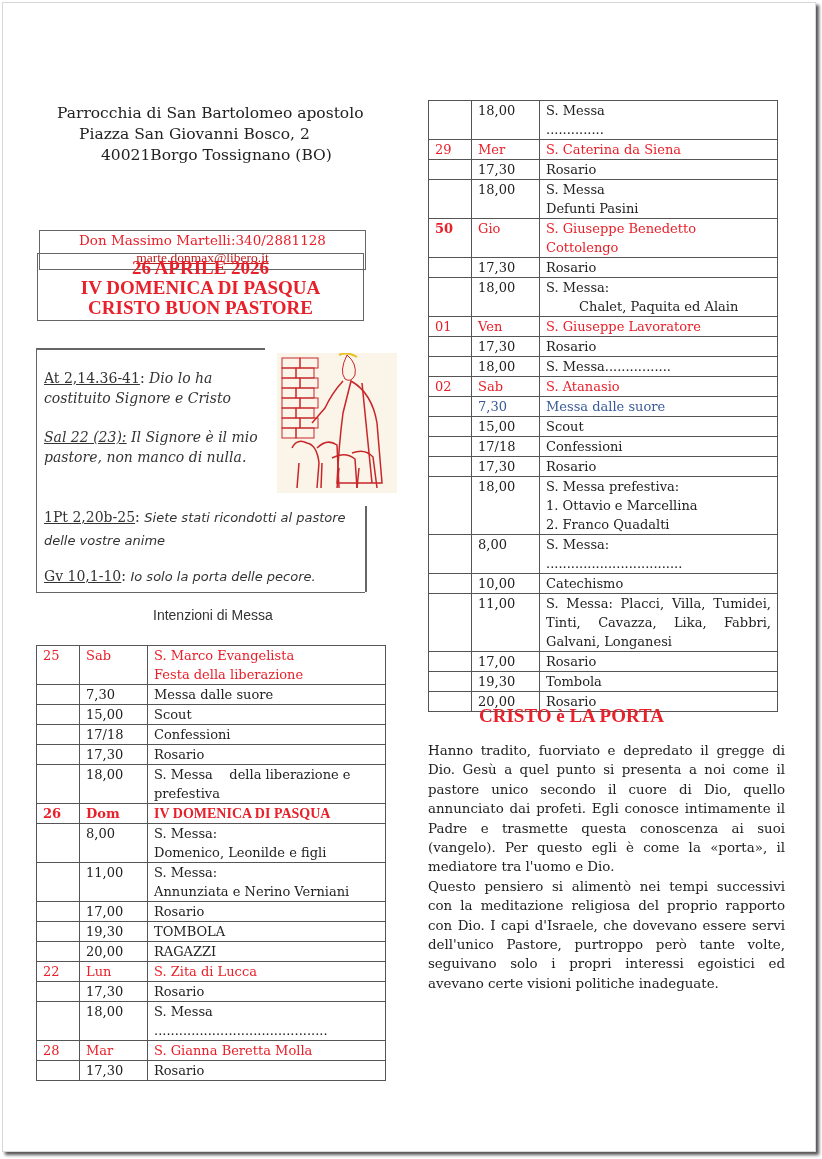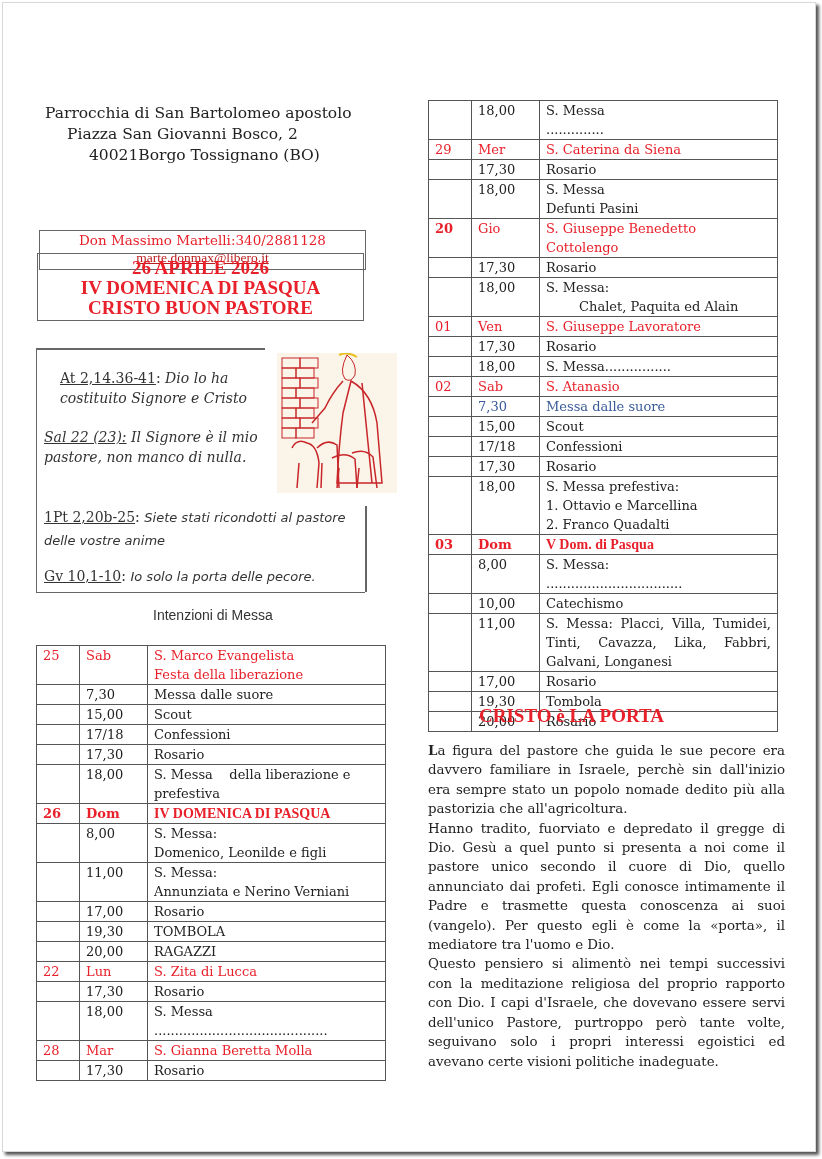--- a/index.html
+++ b/index.html
@@ -6,21 +6,21 @@
   body { width: 822px; height: 1159px; position: relative; overflow: hidden; font-family: "DejaVu Serif", serif; }
   .page {
     position: absolute; left: 2px; top: 2px; width: 812px; height: 1148px;
     background: #fff; border: 1px solid #d8d8d8;
     box-shadow: 3px 3px 3px #555;
   }
   .red { color: #e8202a; }
   .blue { color: #3a5a9a; }
 
   
-  .hdr { position: absolute; left: 40px; top: 100px; width: 360px; font-family: "DejaVu Serif", serif; font-size: 15.5px; color: #222; line-height: 21px; }
+  .hdr { position: absolute; left: 52px; top: 100px; width: 360px; font-family: "DejaVu Serif", serif; font-size: 15.5px; color: #222; line-height: 21px; }
   .hdr .l1 { padding-left: 2px; }
   .hdr .l2 { padding-left: 24px; }
   .hdr .l3 { padding-left: 46px; }
   .hdr .l4 { padding-left: 91px; }
   .contact { position: absolute; left: 36px; top: 186px; width: 325px; height: 38px; border: 1.5px solid #666; text-align: center; font-family: "DejaVu Serif", serif; font-size: 13.5px; line-height: 18px; margin-top: 41px; }
   .contact .mail { color: #b91c1c; text-decoration: underline; font-family: Liberation Serif, serif; }
 
   .title-box { position: absolute; left: 34px; top: 250px; width: 327px; height: 68px; border: 1.5px solid #666; text-align: center; font-family: "Liberation Serif", serif; font-weight: bold; font-size: 19px; line-height: 20px; color: #e8202a; padding-top: 4px; box-sizing: border-box; }
 
   
@@ -69,21 +69,21 @@
   <div class="title-box">
     <div>26 APRILE 2026</div>
     <div>IV DOMENICA DI PASQUA</div>
     <div>CRISTO BUON PASTORE</div>
   </div>
 
   <div class="readings">
     <div class="topline"></div>
     <div class="rightline"></div>
 
-    <div class="rd" style="top:20px; width:215px;margin-left:16px;">
+    <div class="rd" style="top:20px; width:215px;">
       <span class="ref">At 2,14.36-41</span><span>: </span><span class="it">Dio lo ha costituito Signore e Cristo</span>
     </div>
     <div class="rd" style="top:79px; width:215px;">
       <span class="ref it">Sal 22 (23):</span><span> </span><span class="it">Il Signore è il mio pastore, non manco di nulla.</span>
     </div>
     <div class="rd" style="top:158px; width:315px; line-height:22px;">
       <span class="ref">1Pt 2,20b-25</span><span>: </span><span class="sans">Siete stati ricondotti al pastore delle vostre anime</span>
     </div>
     <div class="rd" style="top:218px; width:315px;">
       <span class="ref">Gv 10,1-10</span><span>: </span><span class="sans">Io solo la porta delle pecore.</span>
@@ -235,21 +235,21 @@
           <td class="c2">17,30</td>
           <td style="white-space: pre-wrap;">Rosario</td>
         </tr>
         <tr>
           <td class="c1"></td>
           <td class="c2">18,00</td>
           <td style="white-space: pre-wrap;">S. Messa
 Defunti Pasini</td>
         </tr>
         <tr>
-          <td class="c1 red bold">20</td>
+          <td class="c1 red bold">50</td>
           <td class="c2 red">Gio</td>
           <td class="red" style="white-space: pre-wrap;">S. Giuseppe Benedetto Cottolengo</td>
         </tr>
         <tr>
           <td class="c1"></td>
           <td class="c2">17,30</td>
           <td style="white-space: pre-wrap;">Rosario</td>
         </tr>
         <tr>
           <td class="c1"></td>
@@ -298,25 +298,20 @@
           <td style="white-space: pre-wrap;">Rosario</td>
         </tr>
         <tr>
           <td class="c1"></td>
           <td class="c2">18,00</td>
           <td style="white-space: pre-wrap;">S. Messa prefestiva:
 1. Ottavio e Marcellina
 2. Franco Quadalti</td>
         </tr>
         <tr>
-          <td class="c1 red bold">03</td>
-          <td class="c2 red bold">Dom</td>
-          <td class="red bold" style="white-space: pre-wrap; font-family: &quot;Liberation Serif&quot;, serif; font-size: 14px;">V Dom. di Pasqua</td>
-        </tr>
-        <tr>
           <td class="c1"></td>
           <td class="c2">8,00</td>
           <td style="white-space: pre-wrap;">S. Messa:
 .................................</td>
         </tr>
         <tr>
           <td class="c1"></td>
           <td class="c2">10,00</td>
           <td style="white-space: pre-wrap;">Catechismo</td>
         </tr>
@@ -338,17 +333,16 @@
         <tr>
           <td class="c1"></td>
           <td class="c2">20,00</td>
           <td style="white-space: pre-wrap;">Rosario</td>
         </tr>
       </tbody>
     </table>
 
   <div class="article-title">CRISTO è LA PORTA</div>
   <div class="article">
-    <p><b>L</b><span>a figura del pastore che guida le sue pecore era davvero familiare in Israele, perchè sin dall'inizio era sempre stato un popolo nomade dedito più alla pastorizia che all'agricoltura.</span></p>
     <p>Hanno tradito, fuorviato e depredato il gregge di Dio. Gesù a quel punto si presenta a noi come il pastore unico secondo il cuore di Dio, quello annunciato dai profeti. Egli conosce intimamente il Padre e trasmette questa conoscenza ai suoi (vangelo). Per questo egli è come la «porta», il mediatore tra l'uomo e Dio.</p>
     <p>Questo pensiero si alimentò nei tempi successivi con la meditazione religiosa del proprio rapporto con Dio. I capi d'Israele, che dovevano essere servi dell'unico Pastore, purtroppo però tante volte, seguivano solo i propri interessi egoistici ed avevano certe visioni politiche inadeguate.</p>
   </div>
 </div>
 
 </body></html>

